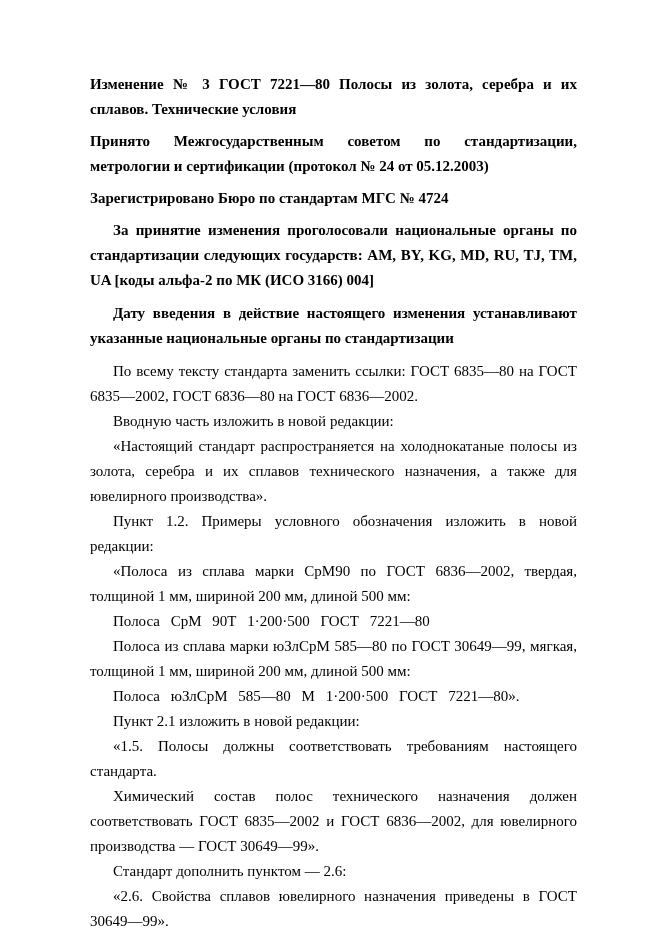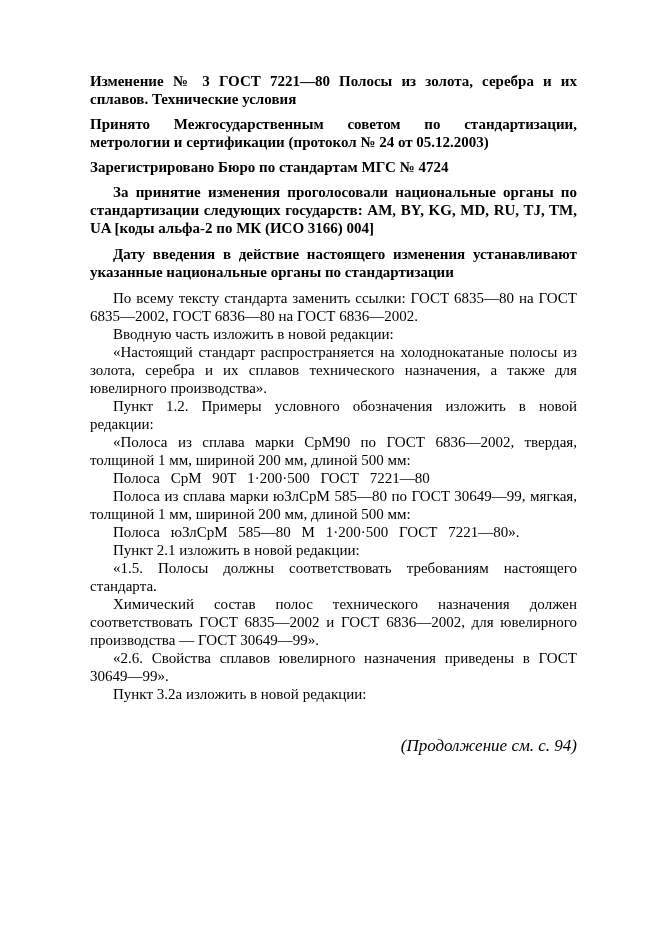--- a/index.html
+++ b/index.html
@@ -13,21 +13,21 @@
   }
   .page {
     box-sizing: border-box;
     width: 661px;
     height: 936px;
     padding: 72px 84px 0 90px;
   }
   .para {
     margin: 0;
     font-size: 15px;
-    line-height: 18px;
+    line-height: 25px;
     text-align: justify;
   }
   .bold   { font-weight: bold; }
   .italic { }
   .indent { text-indent: 23px; }
   .gap-sm { margin-top: 8px; }
   .gap-md { margin-top: 7px; }
   .designation { word-spacing: 7px; }
   .continuation {
     margin-top: 34px;
@@ -56,19 +56,20 @@
     <p class="para indent">Вводную часть изложить в новой редакции:</p>
     <p class="para indent">«Настоящий стандарт распространяется на холоднокатаные полосы из золота, серебра и их сплавов технического назначения, а также для ювелирного производства».</p>
     <p class="para indent">Пункт 1.2. Примеры условного обозначения изложить в новой редакции:</p>
     <p class="para indent">«Полоса из сплава марки СрМ90 по ГОСТ 6836—2002, твердая, толщиной 1 мм, шириной 200 мм, длиной 500 мм:</p>
     <p class="para indent italic designation">Полоса СрМ 90Т 1·200·500 ГОСТ 7221—80</p>
     <p class="para indent">Полоса из сплава марки юЗлСрМ 585—80 по ГОСТ 30649—99, мягкая, толщиной 1 мм, шириной 200 мм, длиной 500 мм:</p>
     <p class="para indent italic designation">Полоса юЗлСрМ 585—80 М 1·200·500 ГОСТ 7221—80».</p>
     <p class="para indent">Пункт 2.1 изложить в новой редакции:</p>
     <p class="para indent">«1.5. Полосы должны соответствовать требованиям настоящего стандарта.</p>
     <p class="para indent">Химический состав полос технического назначения должен соответствовать ГОСТ 6835—2002 и ГОСТ 6836—2002, для ювелирного производства — ГОСТ 30649—99».</p>
+    <p class="para indent">Стандарт дополнить пунктом — 2.6:</p>
     <p class="para indent">«2.6. Свойства сплавов ювелирного назначения приведены в ГОСТ 30649—99».</p>
     <p class="para indent">Пункт 3.2а изложить в новой редакции:</p>
   </div>
 
   <p class="para continuation">(Продолжение см. с. 94)</p>
 
 </div>
 
 </body></html>

